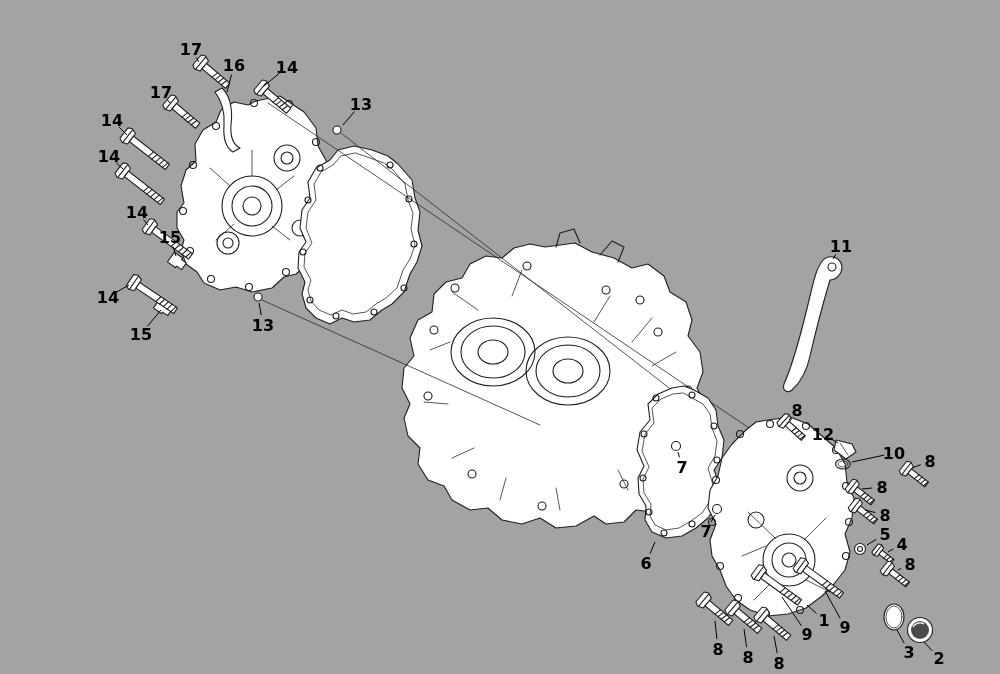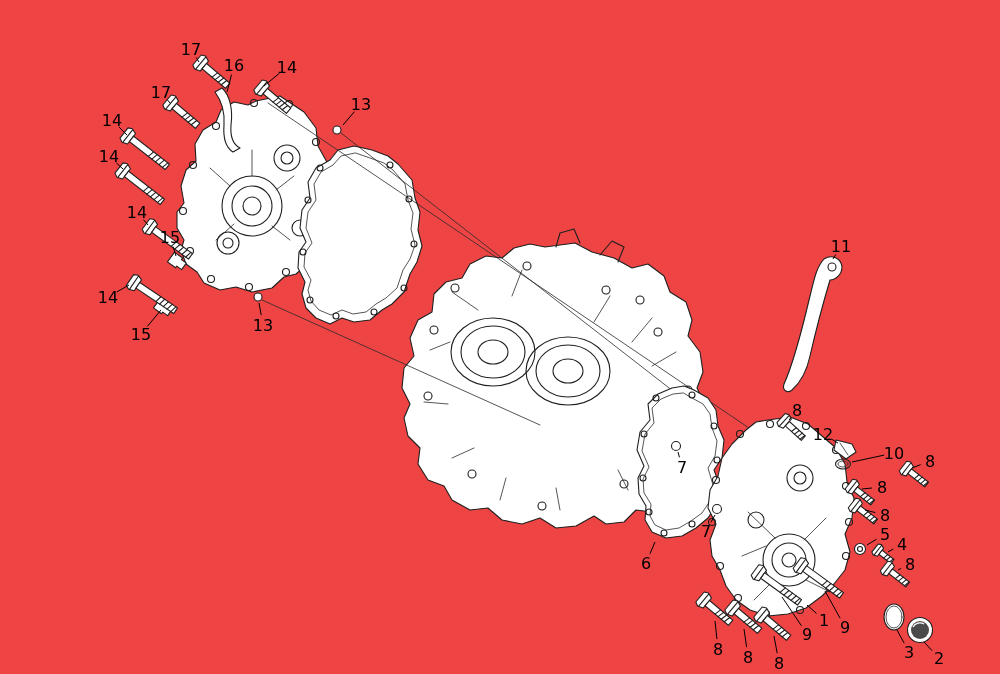--- a/index.html
+++ b/index.html
@@ -8,21 +8,22 @@
     width: 1000px;
     height: 674px;
     background: #ffffff;
     overflow: hidden;
     font-family: "DejaVu Sans", sans-serif;
   }
   #stage {
     position: relative;
     width: 1000px;
     height: 674px;
-    background: #ef4444;
+    background: #a3a3a3;
+    font-weight: bold;
   }
   svg { display: block; }
   .ln  { fill: none; stroke: #1f1f1f; stroke-width: 1.1; stroke-linejoin: round; stroke-linecap: round; }
   .lnf { fill: #ffffff; stroke: #1f1f1f; stroke-width: 1.1; stroke-linejoin: round; stroke-linecap: round; }
   .thin{ fill: none; stroke: #2a2a2a; stroke-width: 0.8; stroke-linecap: round; }
   .leader { stroke: #000000; stroke-width: 1; }
   .callout {
     font-family: "DejaVu Sans", sans-serif;
     font-size: 16px;
     fill: #000000;

